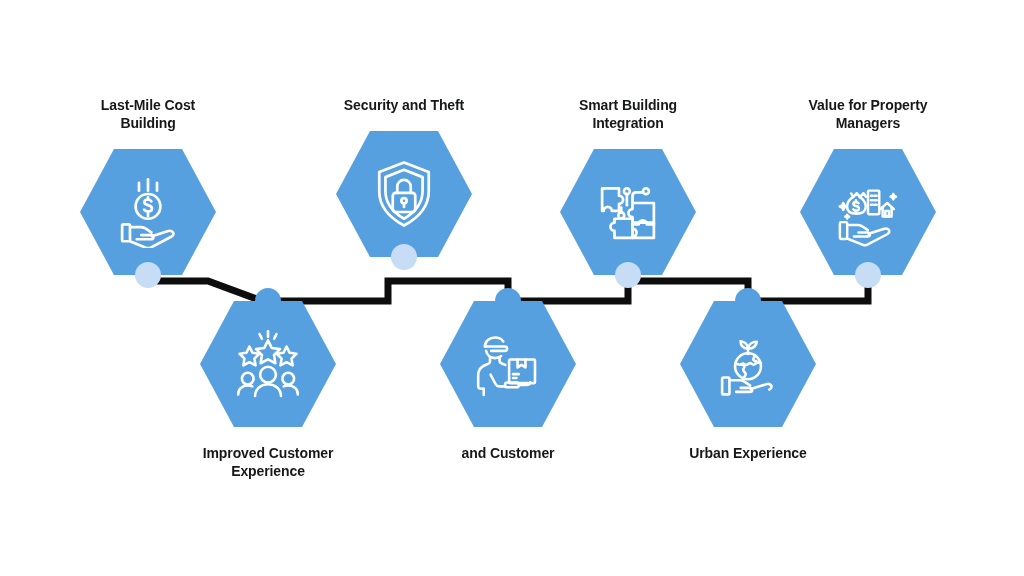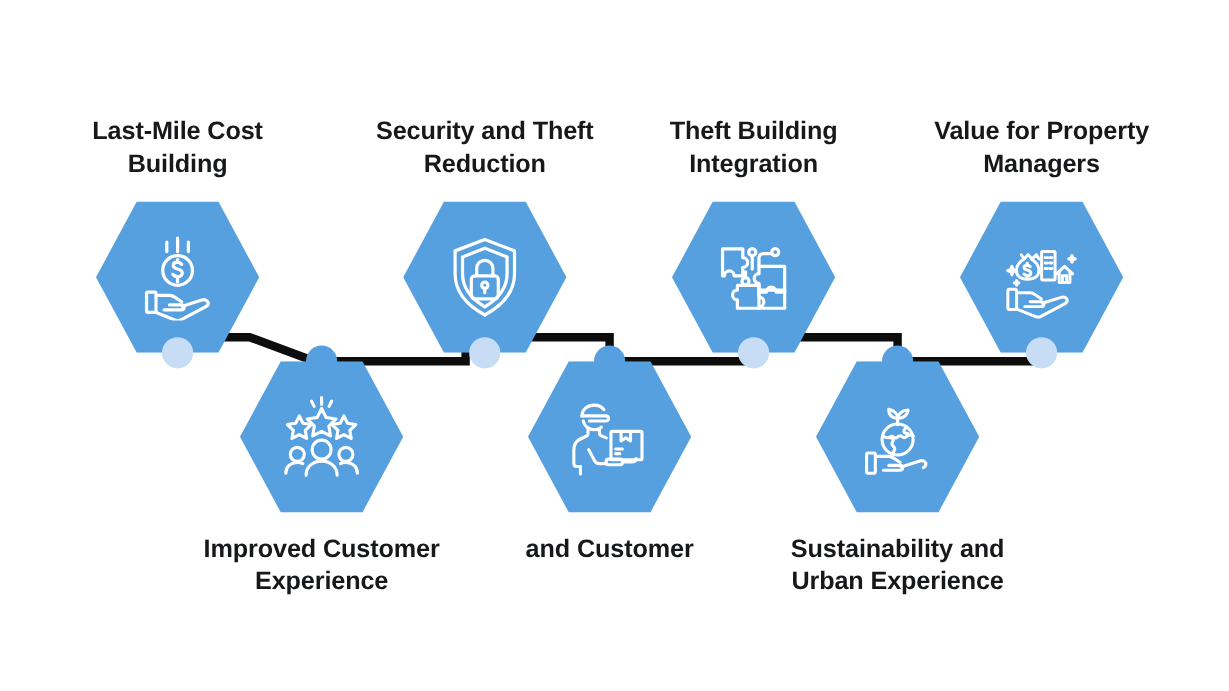--- a/index.html
+++ b/index.html
@@ -46,21 +46,21 @@
   }
   .hex-icon {
     position: absolute;
     left: 50%;
     top: 50%;
     width: 72px;
     height: 72px;
     transform: translate(-50%, -50%);
   }
   .label {
-    font-size: 21px;
+    font-size: 14px;
     font-weight: bold;
     color: #17181a;
     line-height: 1.3;
     letter-spacing: -0.1px;
   }
   .node-top .label {
     margin-bottom: 17px;
   }
   .node-bottom .label {
     margin-top: 17px;
@@ -120,41 +120,40 @@
         <path d="M26 52.5h8.5c1.5 0 2.3.8 2.3 1.9 0 1.1-.9 1.8-2.3 1.8H22"></path>
         <path d="M35.5 53.5l14.5-4.6c2.2-.7 4.2.4 4.6 1.9.3 1.3-.5 2.4-2 3.2l-17.8 9.4c-1.4.8-2.5 1-4 .6L17 58.5"></path>
       </svg>
       <div class="dot dot-light"></div>
     </div>
   </div>
 
   <div class="node node-top" style="left:304px; top:96px;">
     <div class="label">
       <div>Security and Theft</div>
-      <div>Reduction</div>
     </div>
     <div class="hex-wrap">
       <svg class="hex" viewBox="0 0 136 126">
         <polygon points="34,0 102,0 136,63 102,126 34,126 0,63" fill="#57a0e0"></polygon>
       </svg>
       <svg class="hex-icon" viewBox="0 0 64 64" fill="none" stroke="#ffffff" stroke-width="2.4" stroke-linecap="round" stroke-linejoin="round">
         <path d="M32 4L10 12.5v17c0 13.5 9 23.5 22 30.5 13-7 22-17 22-30.5v-17L32 4z"></path>
         <path d="M32 10.5L15.5 17v12.5c0 10.7 7 18.8 16.5 24.5 9.5-5.7 16.5-13.8 16.5-24.5V17L32 10.5z"></path>
         <rect x="22" y="31" width="20" height="17" rx="2.6"></rect>
         <path d="M26 31v-5.5a6 6 0 0 1 12 0V31"></path>
         <circle cx="32" cy="38" r="2.3"></circle>
         <line x1="32" y1="40.3" x2="32" y2="43.5"></line>
       </svg>
       <div class="dot dot-light"></div>
     </div>
   </div>
 
   <div class="node node-top" style="left:528px; top:96px;">
     <div class="label">
-      <div>Theft Building</div>
+      <div>Smart Building</div>
       <div>Integration</div>
     </div>
     <div class="hex-wrap">
       <svg class="hex" viewBox="0 0 136 126">
         <polygon points="34,0 102,0 136,63 102,126 34,126 0,63" fill="#57a0e0"></polygon>
       </svg>
       <svg class="hex-icon" viewBox="0 0 64 64" fill="none" stroke="#ffffff" stroke-width="2.4" stroke-linecap="round" stroke-linejoin="round">
         <path d="M9 11h15v6.5a3.6 3.6 0 1 1 0 7.2V31H17.6a3.6 3.6 0 1 0-7.2 0H9V11z"></path>
         <circle cx="31" cy="13.5" r="2.6"></circle>
         <line x1="31" y1="16.1" x2="31" y2="26"></line>
@@ -276,18 +275,17 @@
         <path d="M20.8 31.5c1.5.4 2.6 1.2 4 1.2 1.2 0 1.7-1.1 2.9-1.1 1.1 0 1.6 1.3 2.8 1.3 1.4 0 1.9-1.7 3.4-1.7 1.3 0 1.6 1.4 3 1.4 1.6 0 2.4-2 4.2-2 1 0 1.7.4 2.5.8"></path>
         <path d="M28 45.1c.6-1.7 1.9-2.6 1.9-4.3 0-1.6-2.1-1.9-2.1-3.5 0-1.3 1-1.8 1-3 0-1.2-1.3-1.6-2.6-1.6"></path>
         <path d="M38.5 24.5c-.6 1.3-1.8 1.9-1.8 3.3 0 1.3 1.4 1.6 2.7 1.6"></path>
         <rect x="9" y="44" width="6.5" height="15" rx="1.1"></rect>
         <path d="M16.5 46.5h8.8c1.6 0 2.8.6 4.2 1.6l4.4 3"></path>
         <path d="M25.5 53.2h8c1.5 0 2.2.8 2.2 1.8 0 1.1-.8 1.8-2.2 1.8H21.5"></path>
         <path d="M34.5 54.3l14-4.4c2.1-.7 4 .4 4.4 1.8.3 1.3-.5 2.3-1.9 3.1"></path>
       </svg>
     </div>
     <div class="label">
-      <div>Sustainability and</div>
       <div>Urban Experience</div>
     </div>
   </div>
 
 </div>
 
 </body></html>

